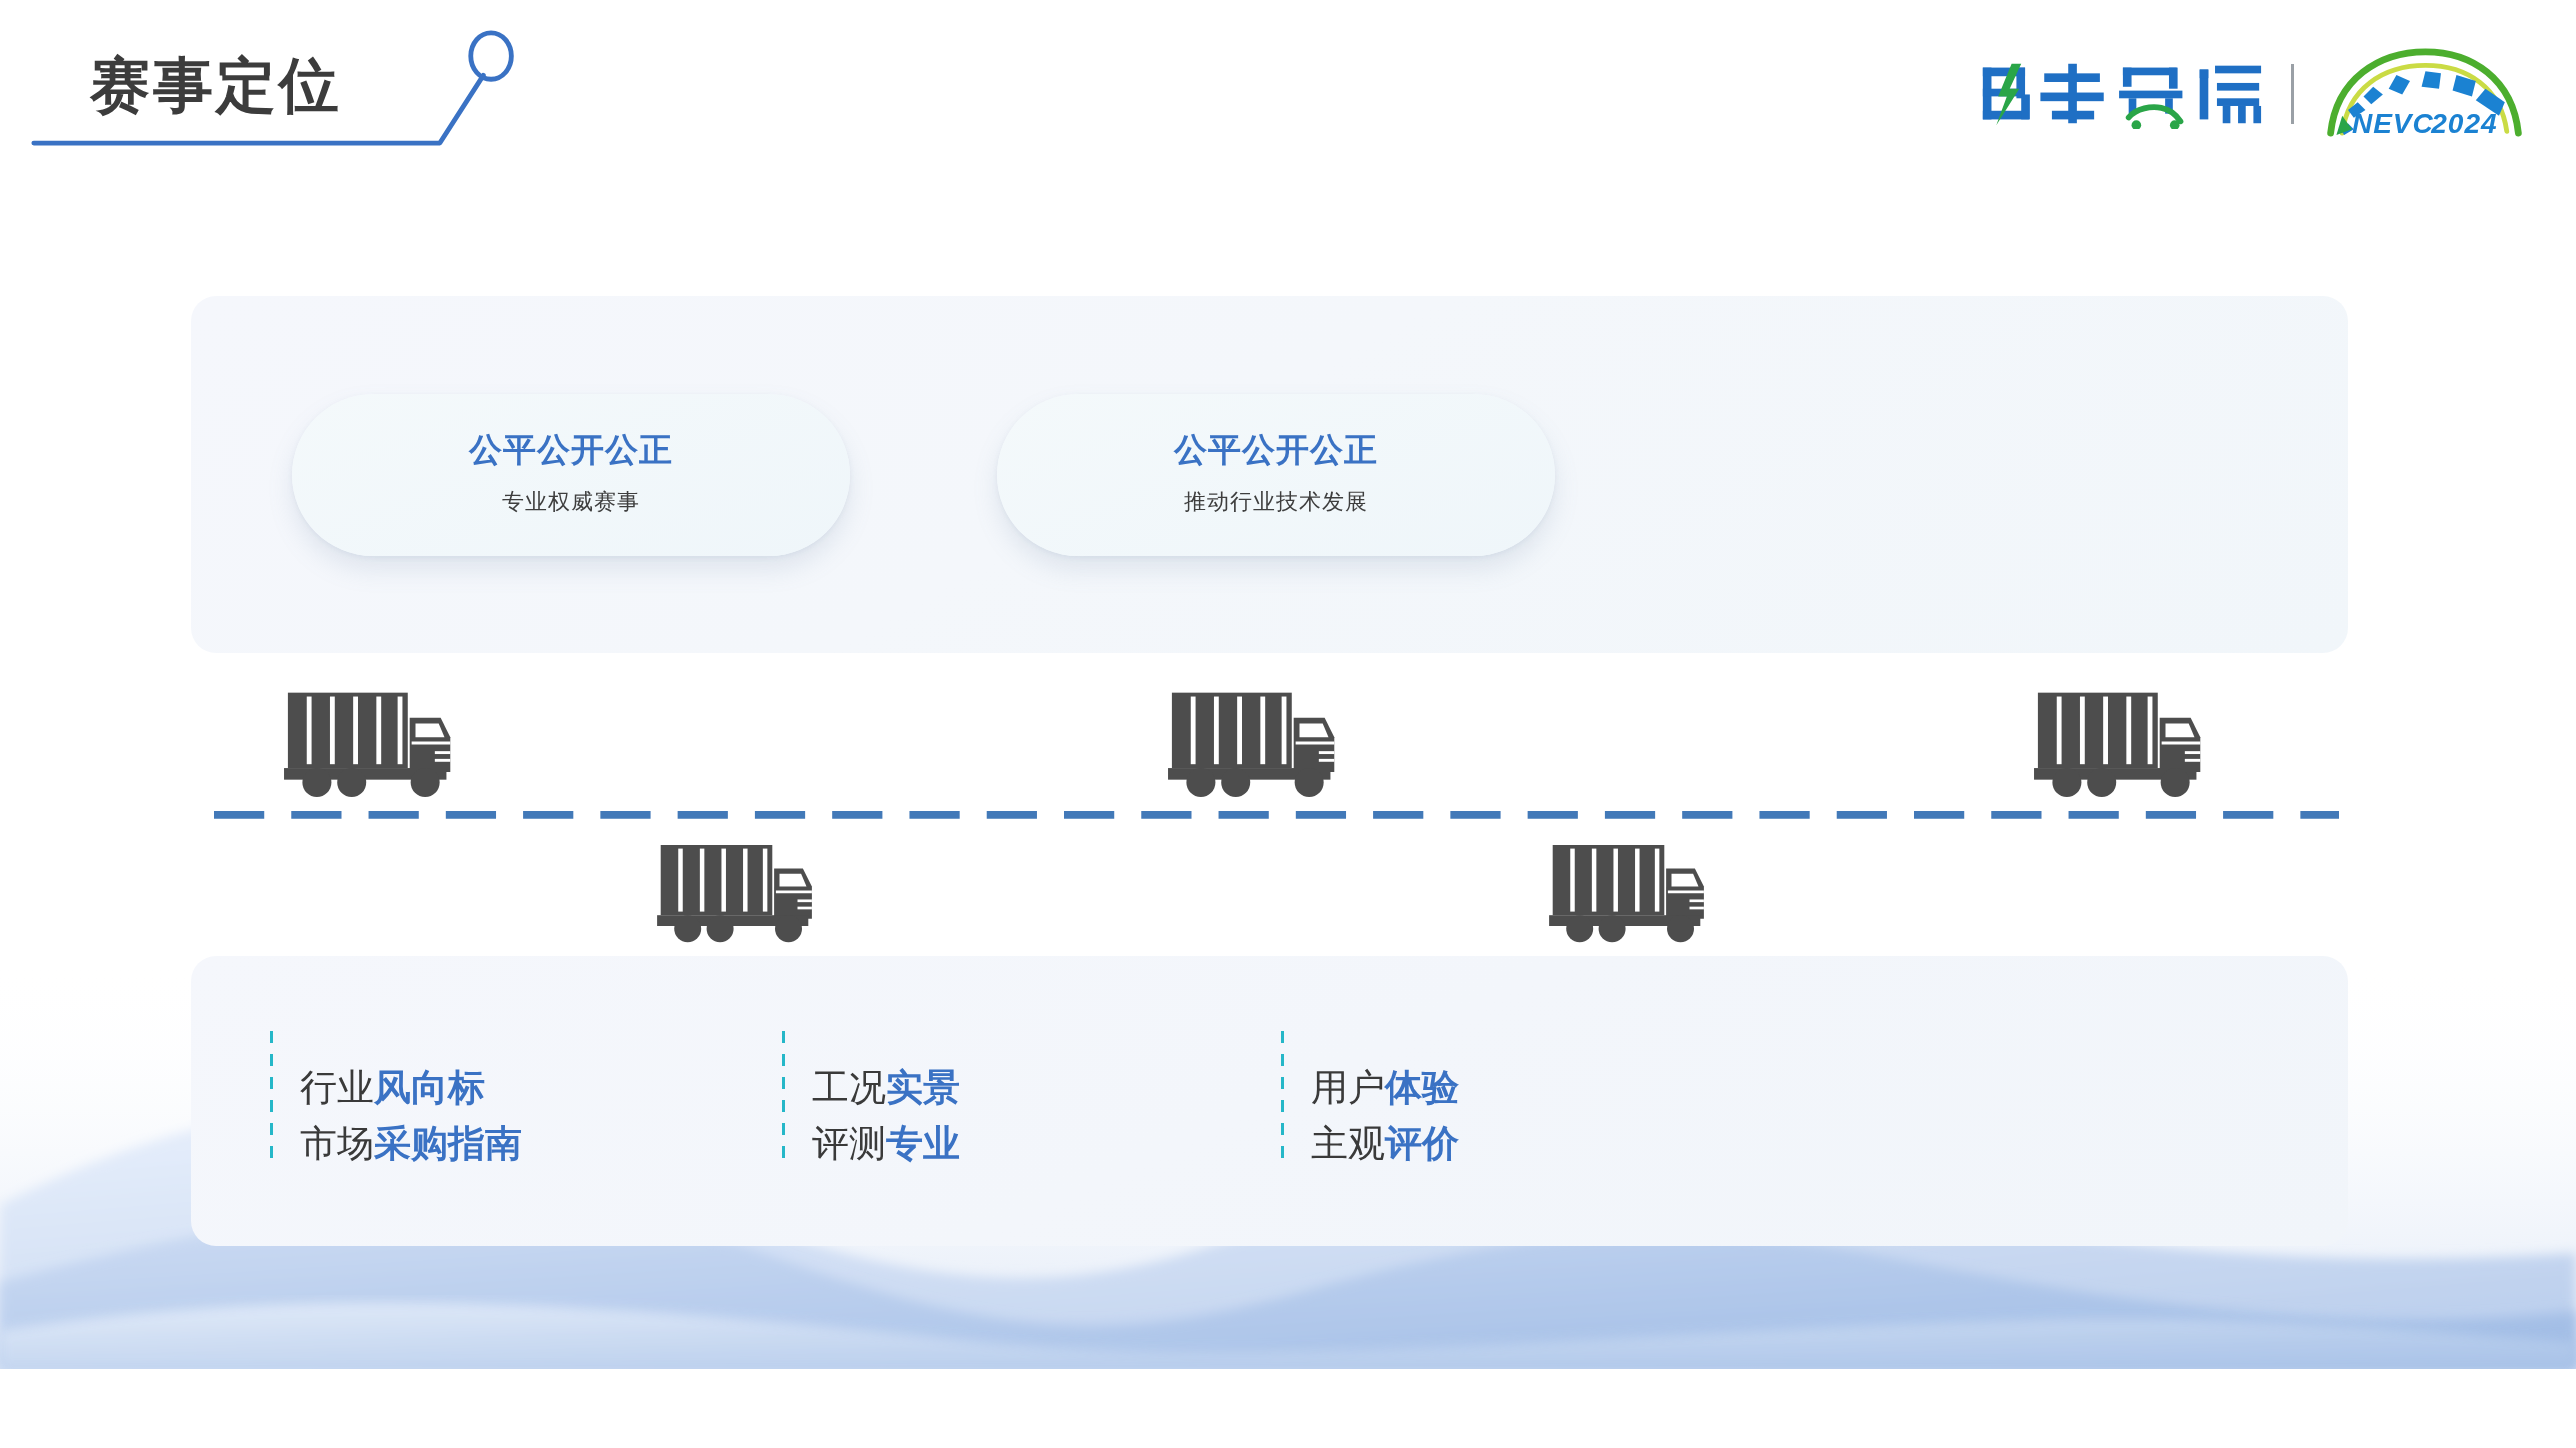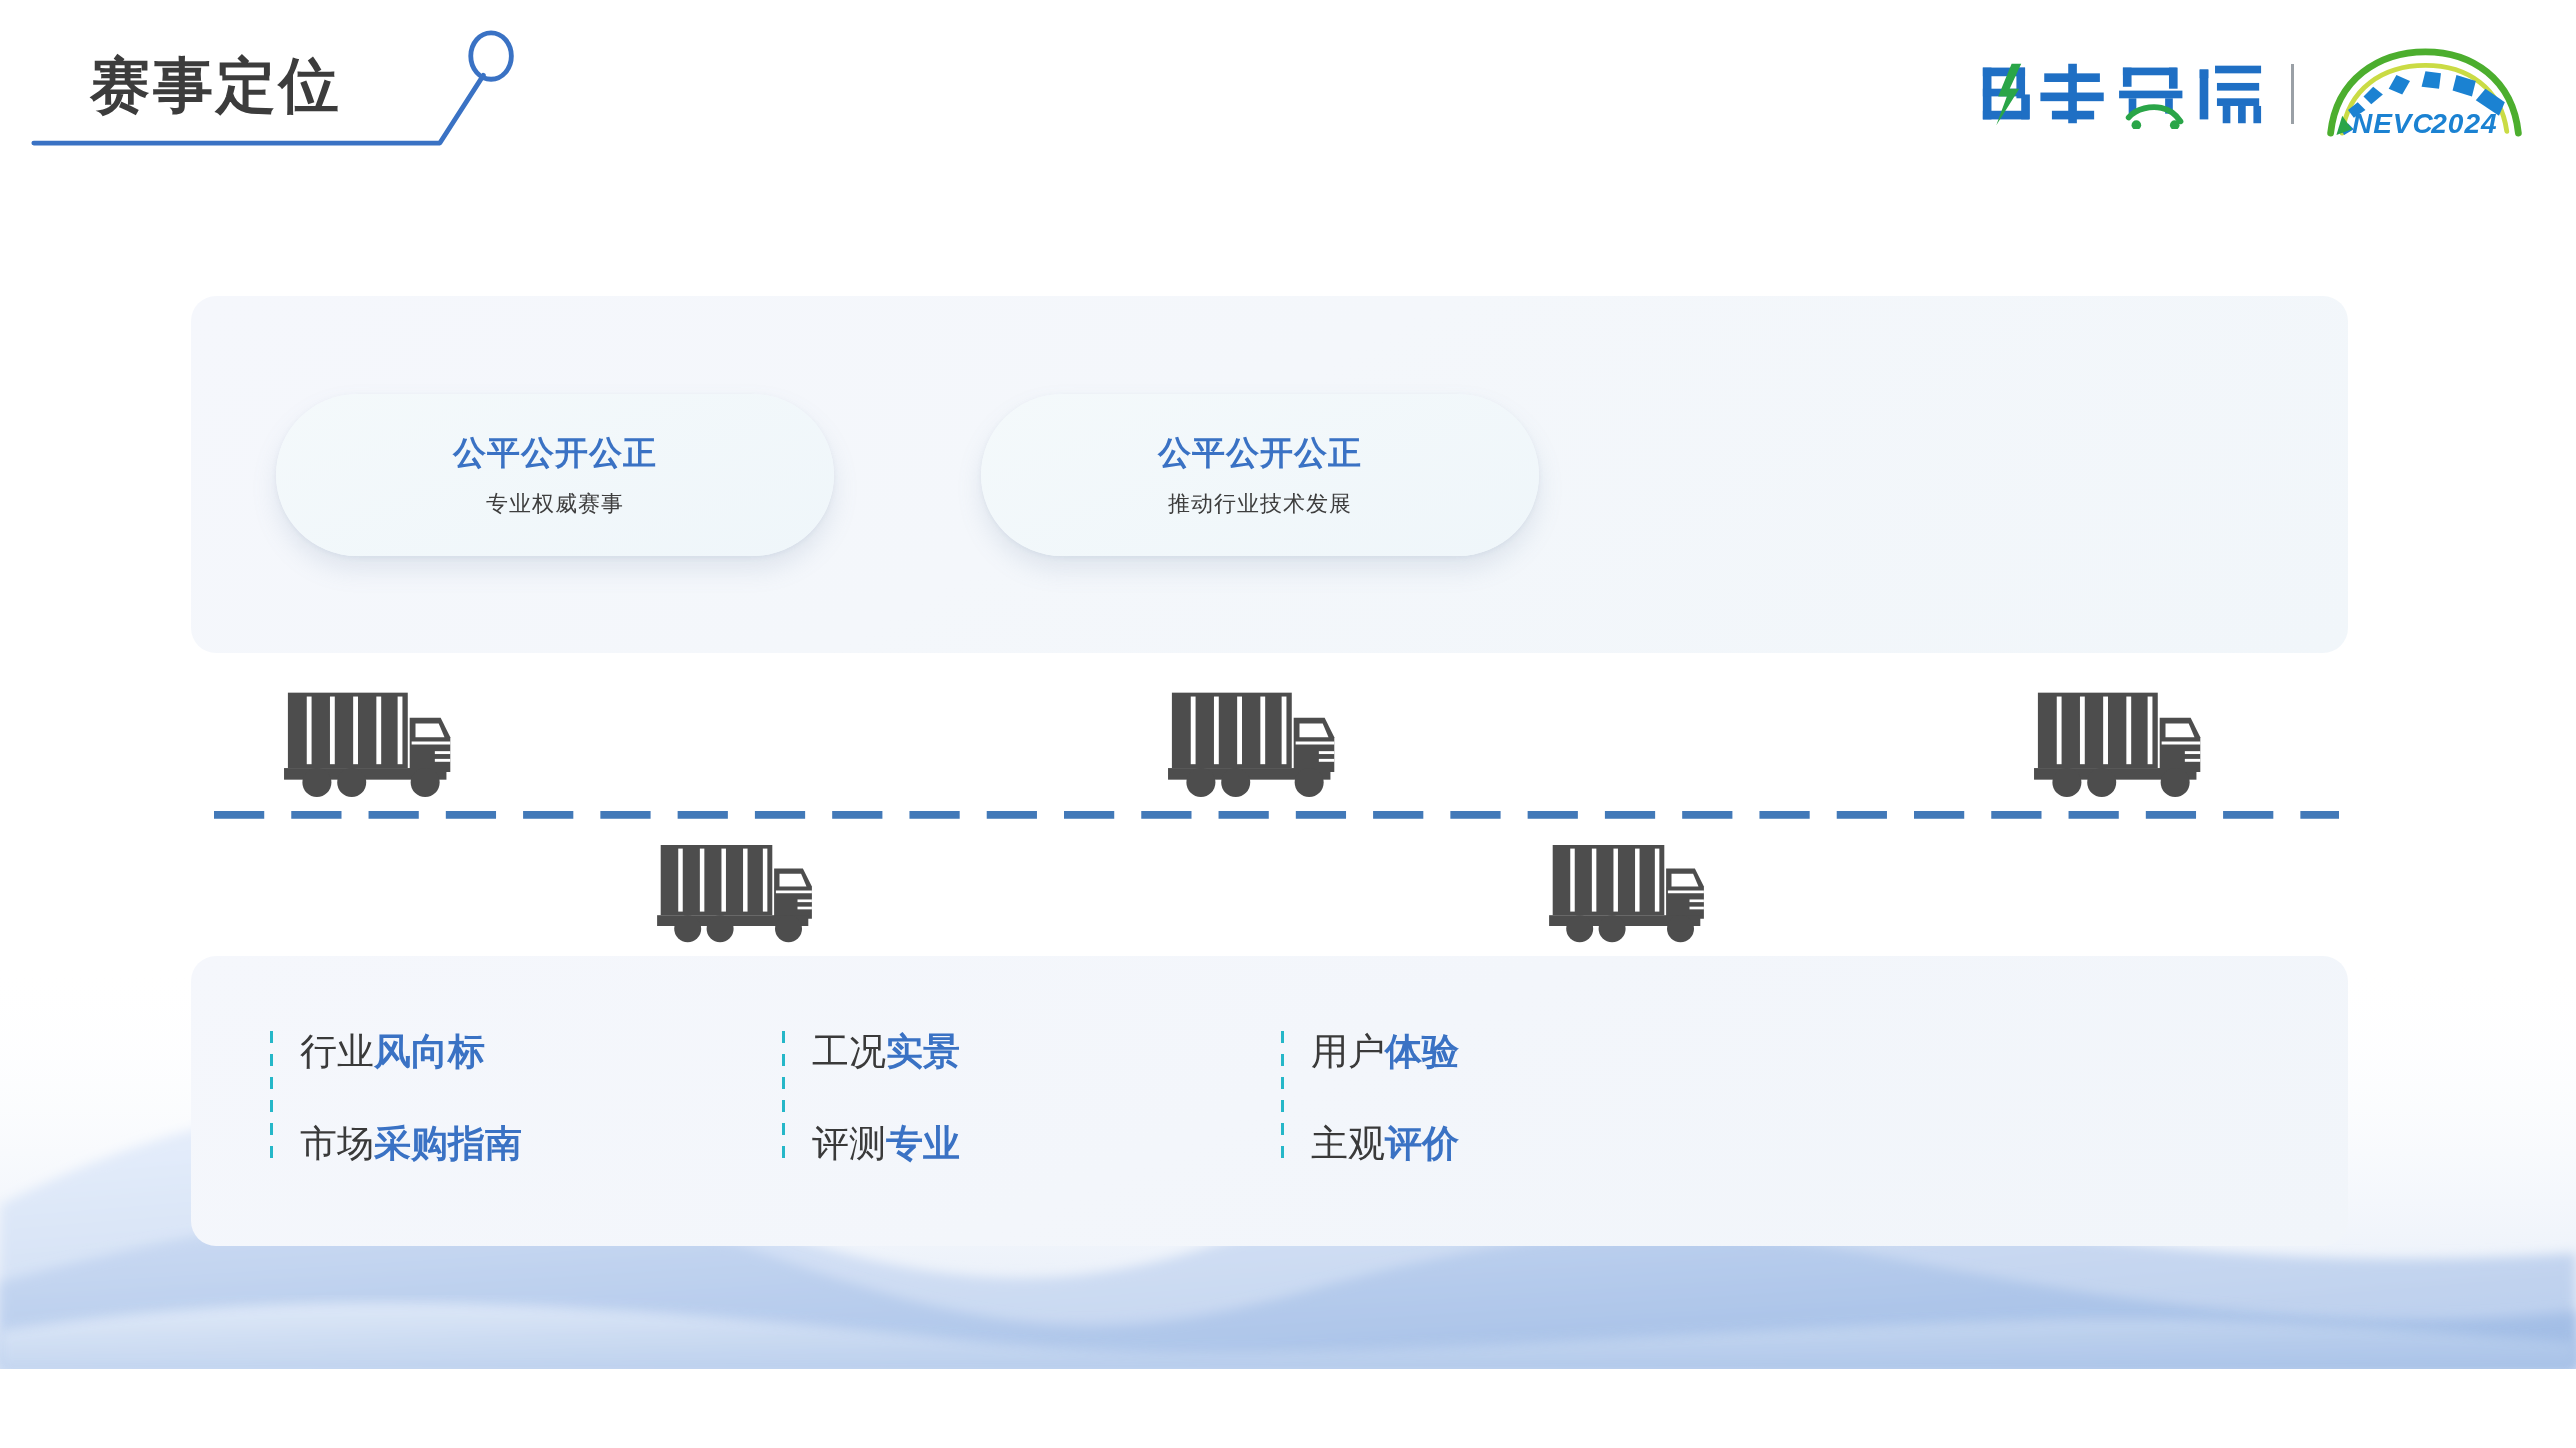--- a/index.html
+++ b/index.html
@@ -78,26 +78,27 @@
     position: absolute;
     left: 191px;
     top: 296px;
     width: 2157px;
     height: 357px;
     background: linear-gradient(150deg, #f5f7fc 0%, #f4f7fb 45%, #f1f6fa 100%);
     border-radius: 25px;
   }
   #cards-row {
     position: absolute;
-    left: 0;
+    left: 16px;
     top: 0;
     width: 2157px;
     height: 357px;
     display: flex;
     align-items: center;
+    font-family: Liberation Mono, monospace;
   }
   .pill-card {
     position: absolute;
     width: 558px;
     height: 162px;
     border-radius: 87px;
     background: linear-gradient(160deg, #f4f9fb 0%, #eff6fa 100%);
     box-shadow: 0 13.5px 25px rgba(120,140,170,0.17), 0 1.9px 4.8px rgba(120,140,170,0.10);
     display: flex;
     flex-direction: column;
@@ -171,21 +172,21 @@
     width: 2.9px;
     min-height: 135px;
     margin-right: 27px;
     background-image: linear-gradient(to bottom, #25b7c8 0 11.6px, rgba(0,0,0,0) 11.6px 23px);
     background-size: 2.9px 23px;
     background-repeat: repeat-y;
   }
   .feature-lines {
     display: flex;
     flex-direction: column;
-    justify-content: space-between;
+    justify-content: flex-end;
     gap: 13.5px;
   }
   .feature-line {
     font-size: 37px;
     line-height: 1.15;
     white-space: nowrap;
   }
   .fl-plain { color: #3a3a3a; font-weight: 400; }
   .fl-accent { color: #3a72c4; font-weight: 700; }
 </style>

